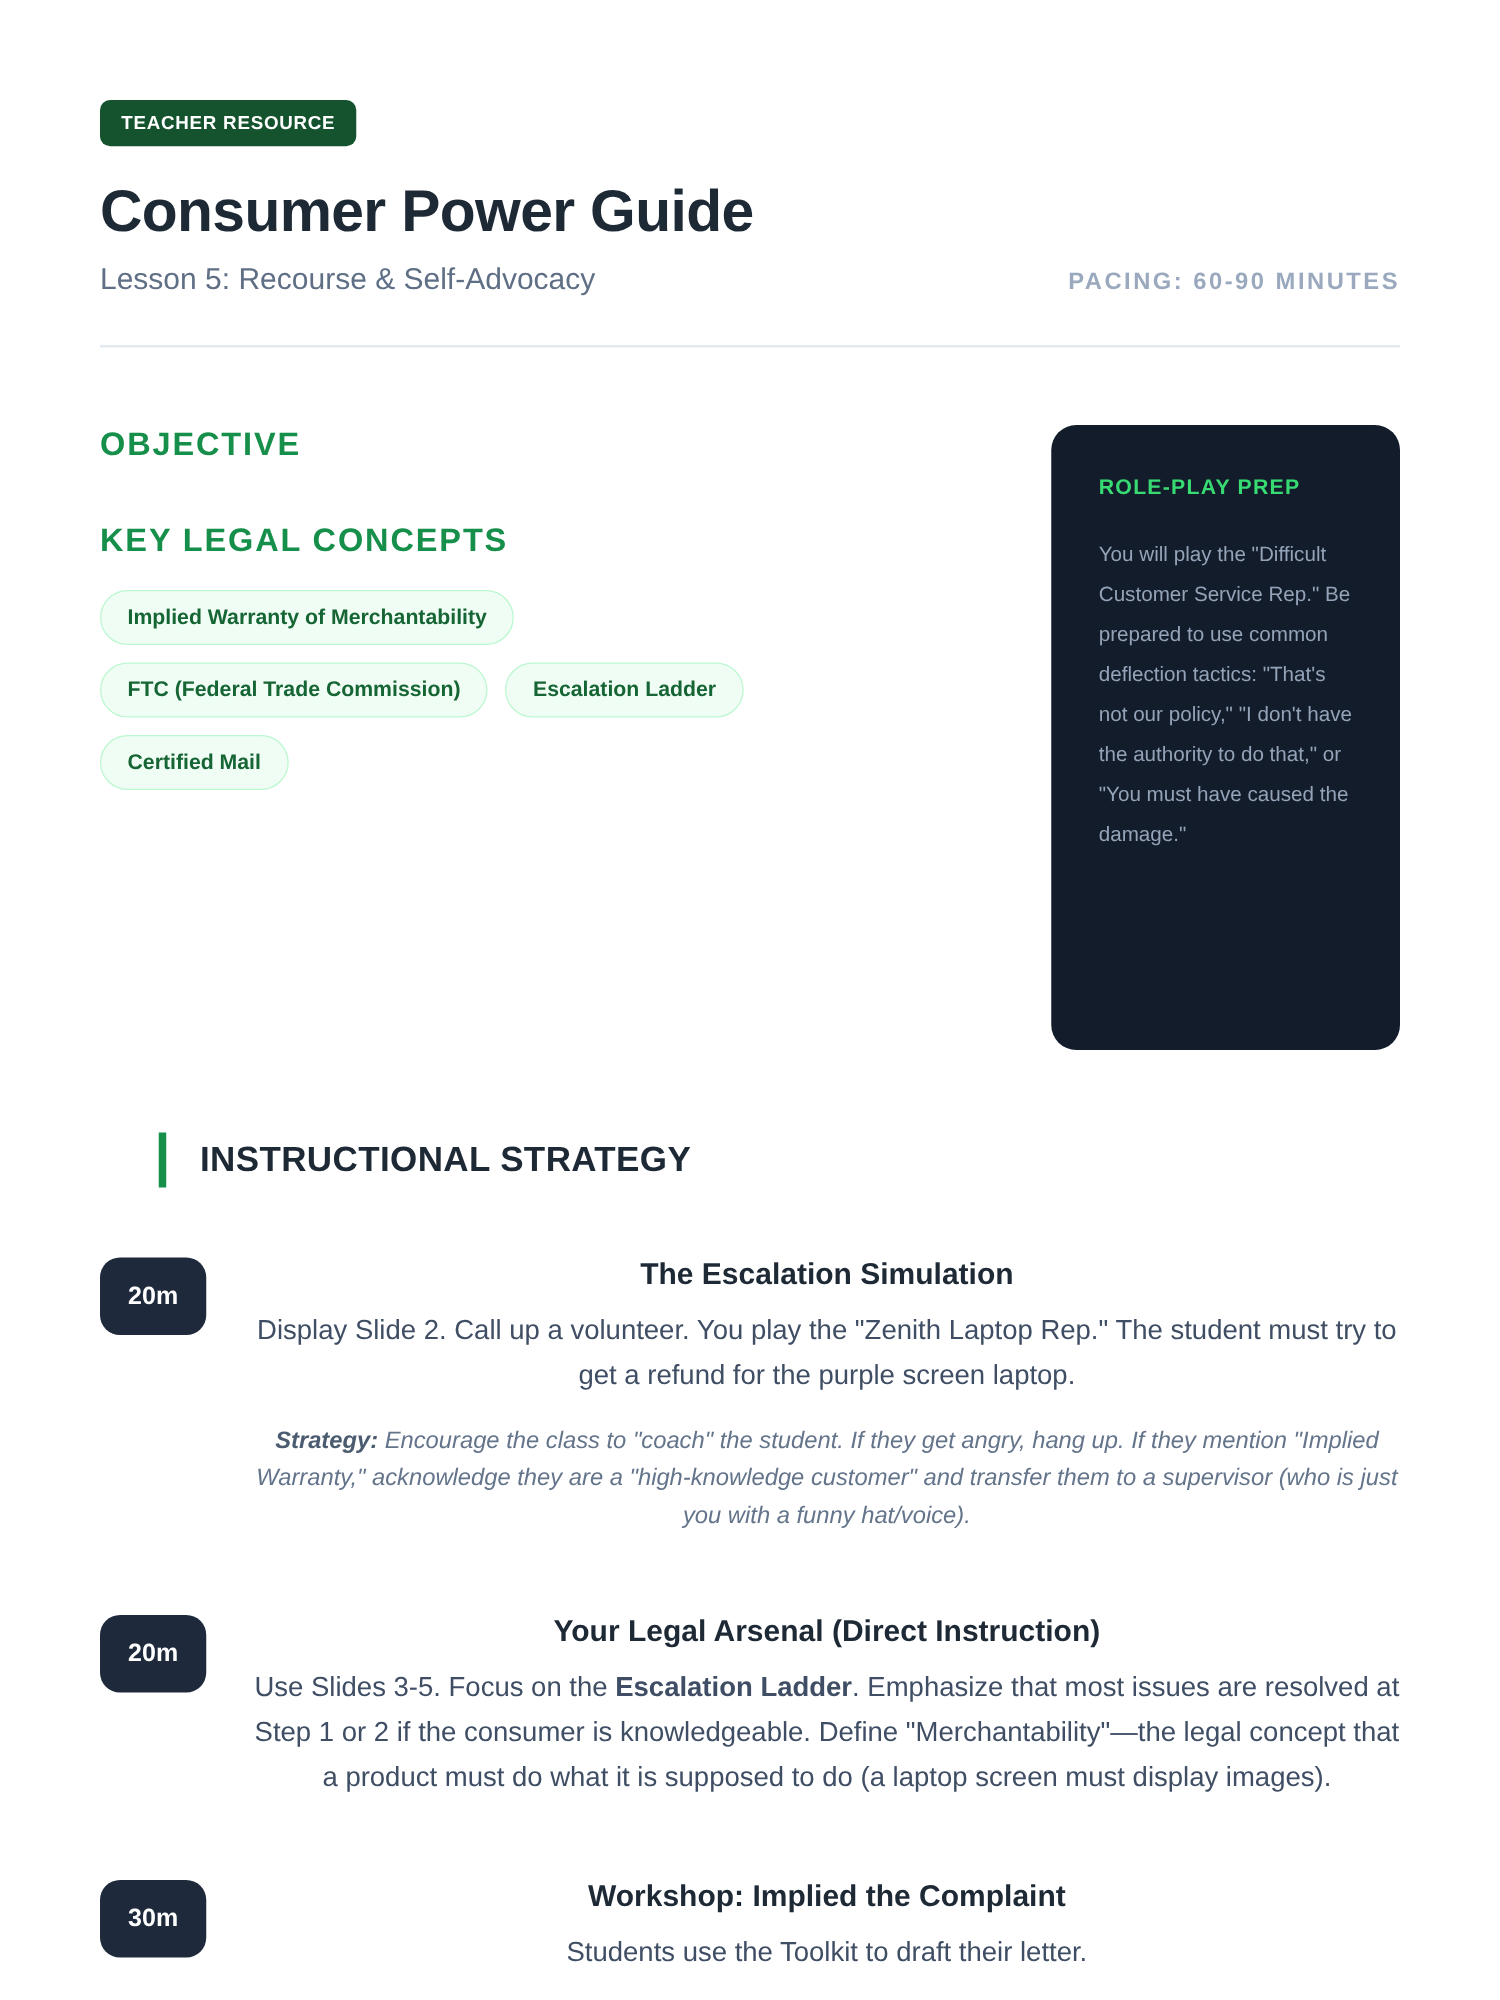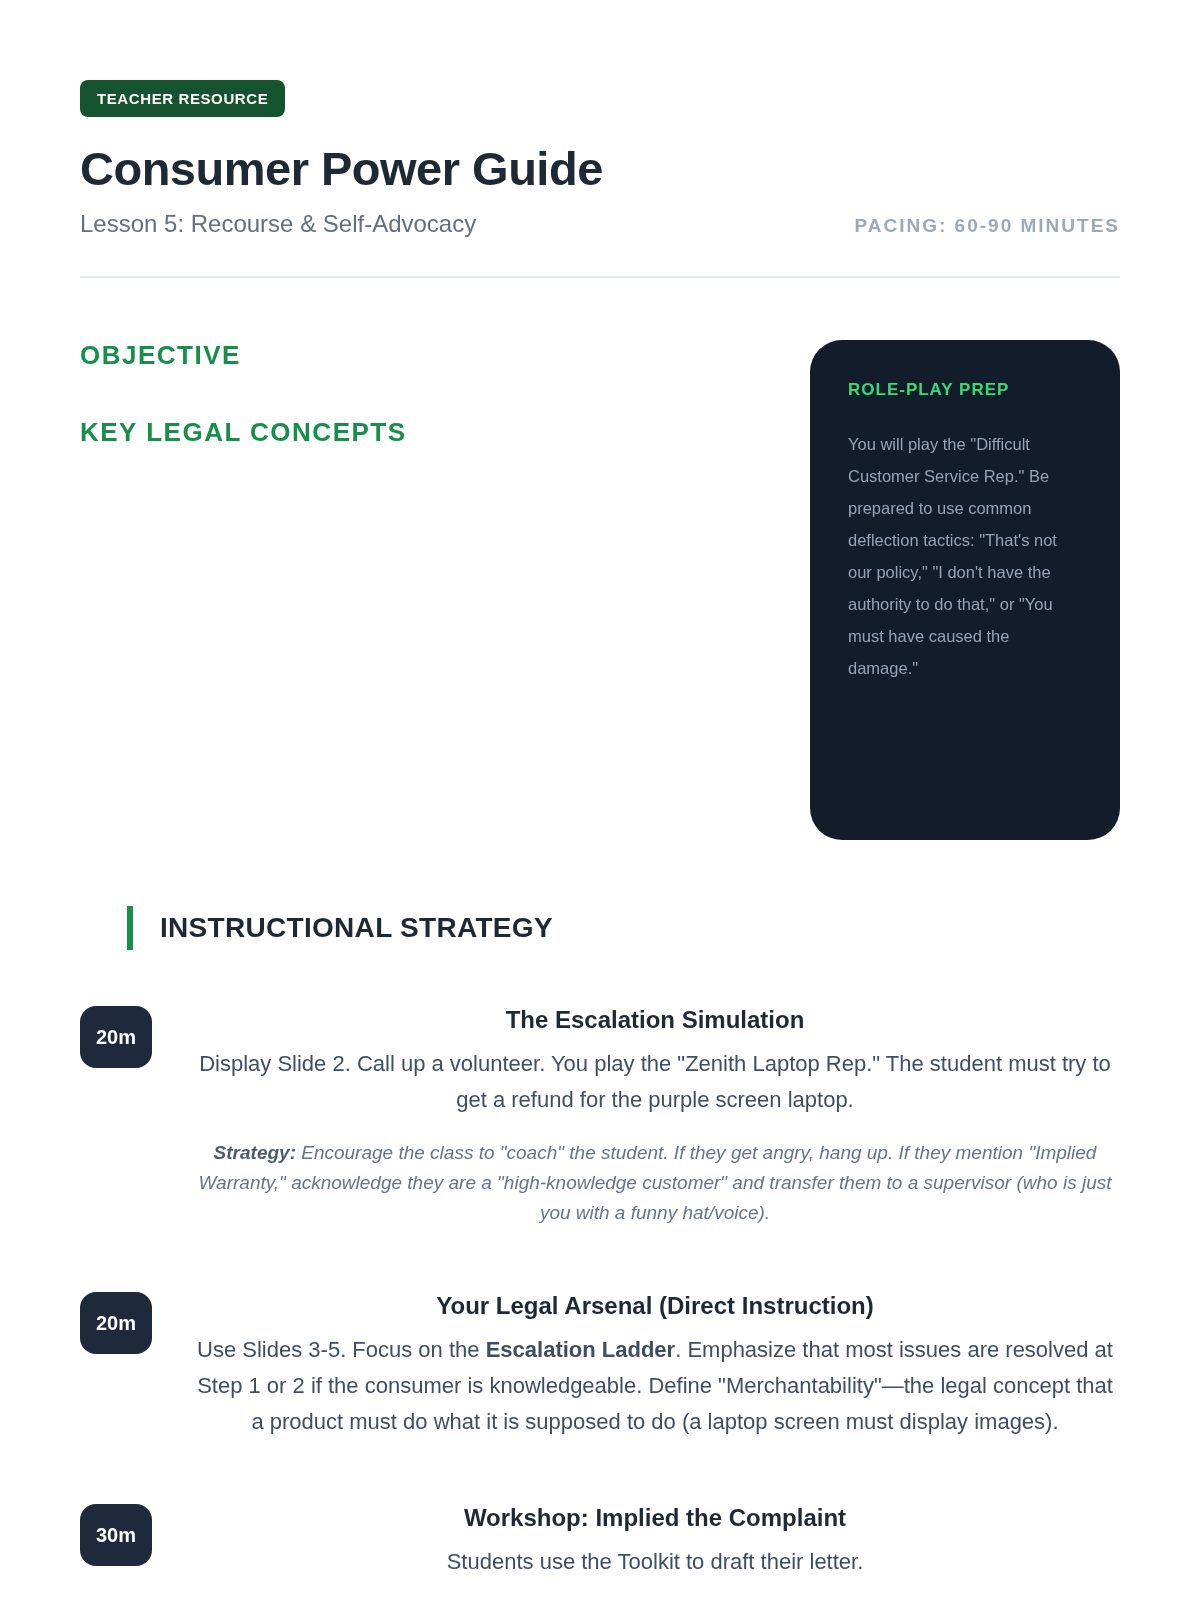--- a/index.html
+++ b/index.html
@@ -82,24 +82,24 @@
     color: #166534;
     font-size: 17px;
     font-weight: bold;
     padding: 11px 21px;
     border-radius: 999px;
     white-space: nowrap;
   }
 
   
   .roleplay-card {
-    width: 310px;
+    width: 279px;
     flex-shrink: 0;
     background: #131c2b;
-    border-radius: 32px;
+    border-radius: 20px;
     padding: 40px 38px 48px 38px;
     min-height: 500px;
   }
   .roleplay-h {
     color: #37db72;
     font-size: 17px;
     font-weight: bold;
     letter-spacing: 1px;
   }
   .roleplay-body {
@@ -126,21 +126,21 @@
   }
   .item {
     display: flex;
     gap: 38px;
     margin-top: 56px;
     align-items: flex-start;
   }
   .item + .item { margin-top: 64px; }
   .time-badge {
     flex-shrink: 0;
-    width: 72px;
+    width: 85px;
     height: 62px;
     background: #1e293b;
     border-radius: 16px;
     color: #ffffff;
     font-size: 20px;
     font-weight: bold;
     display: flex;
     align-items: center;
     justify-content: center;
   }
@@ -179,20 +179,26 @@
       <div class="pacing">PACING: 60-90 MINUTES</div>
     </div>
     <hr class="divider">
   </header>
 
   <div class="main-cols">
     <div class="left-col">
       <h2 class="section-h">OBJECTIVE</h2>
 
       <h2 class="section-h concepts-h">KEY LEGAL CONCEPTS</h2>
+      <div class="pill-wrap">
+        <span class="pill">Implied Warranty of Merchantability</span>
+        <span class="pill">FTC (Federal Trade Commission)</span>
+        <span class="pill">Escalation Ladder</span>
+        <span class="pill">Certified Mail</span>
+      </div>
     </div>
 
     <aside class="roleplay-card">
       <div class="roleplay-h">ROLE-PLAY PREP</div>
       <p class="roleplay-body">You will play the "Difficult Customer Service Rep." Be prepared to use common deflection tactics: "That's not our policy," "I don't have the authority to do that," or "You must have caused the damage."</p>
     </aside>
   </div>
 
   <section>
     <div class="strategy-head">

